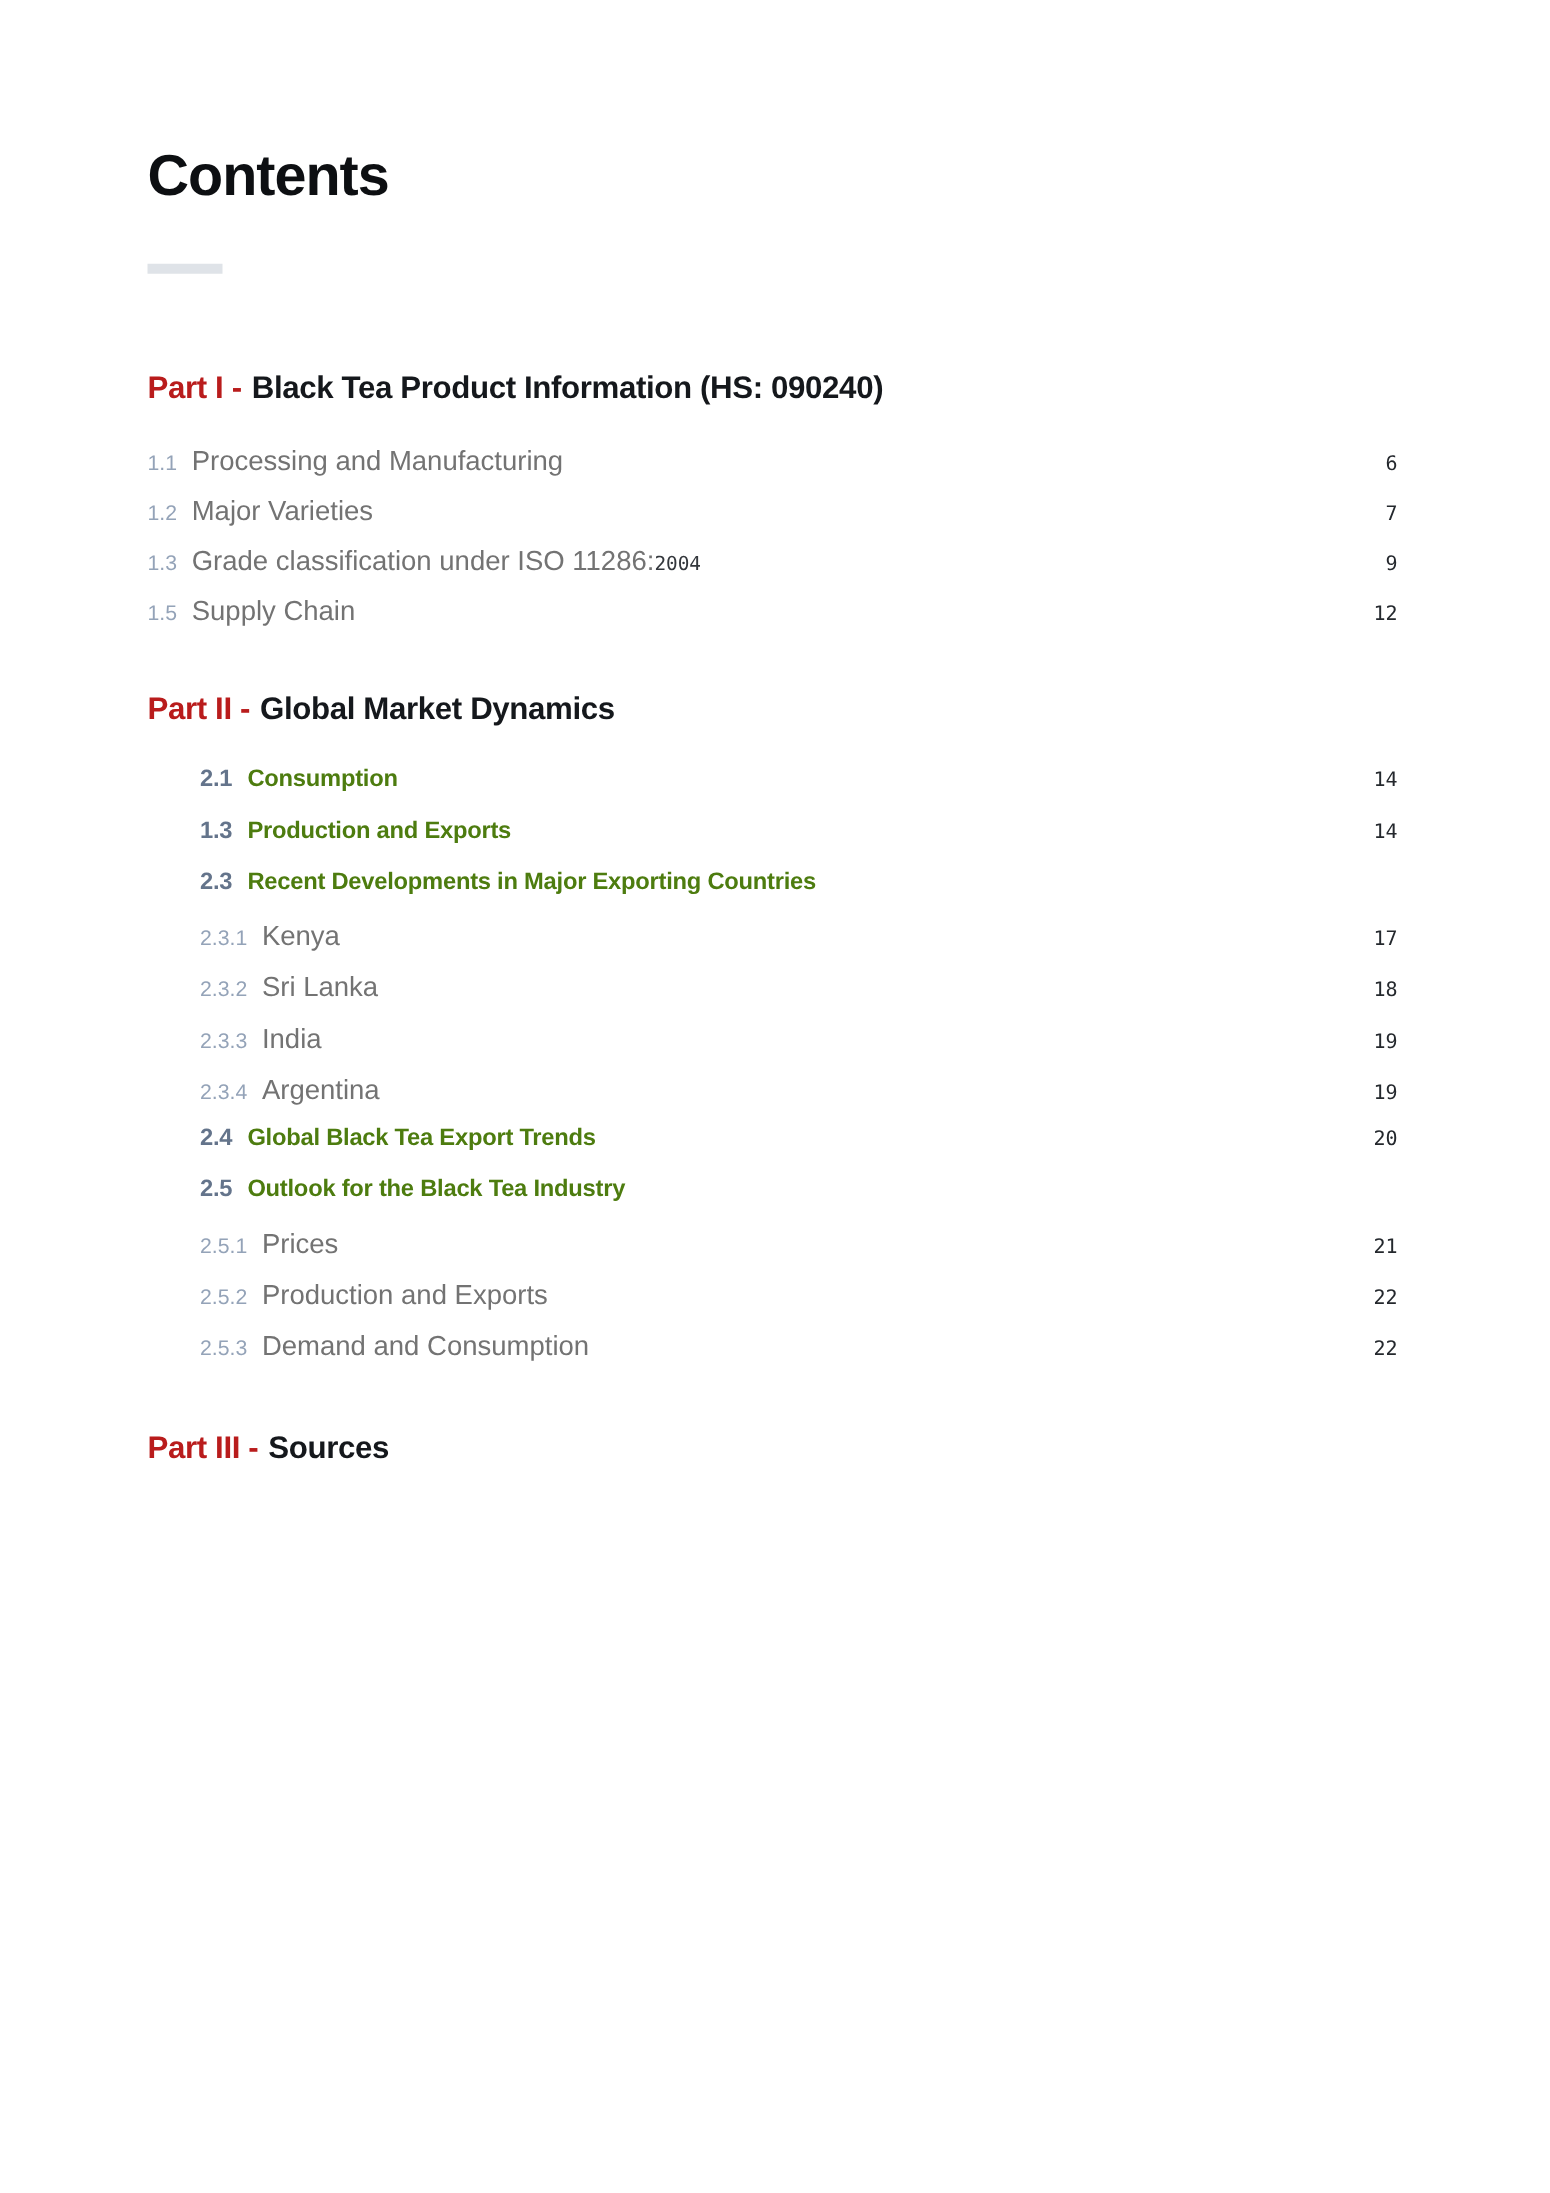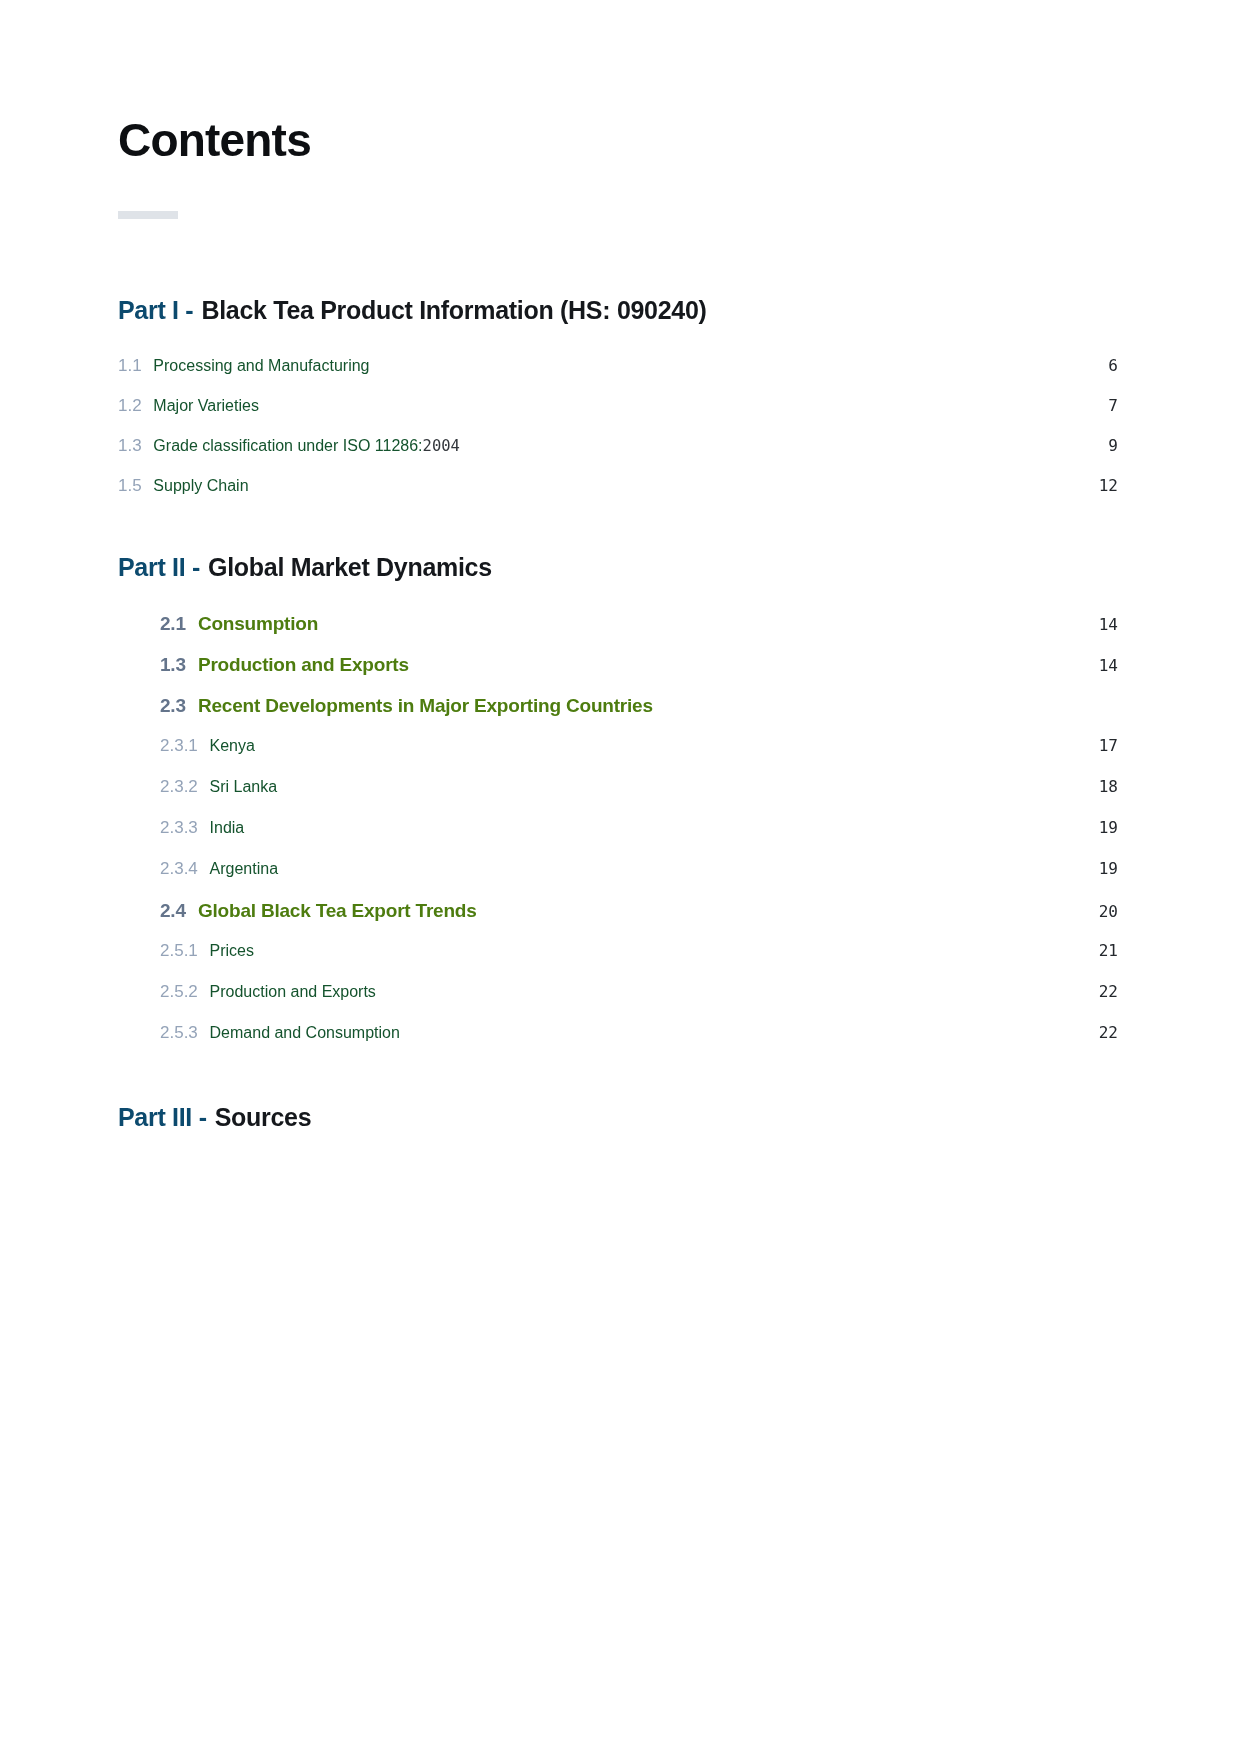--- a/index.html
+++ b/index.html
@@ -38,21 +38,21 @@
     margin: 0;
     font-size: 25px;
     line-height: 1.25;
     font-weight: bold;
     letter-spacing: -0.3px;
   }
   .section-1 .part-heading { margin-top: 76px; }
   .section-2 .part-heading { margin-top: 36px; }
   .section-3 .part-heading { margin-top: 38px; }
   .part-label {
-    color: #0c4a6e;
+    color: #b91c1c;
     margin-right: 8px;
   }
   .part-title {
     color: #15181c;
   }
   .rows {
     margin-top: 30px;
   }
   .rows.indent { padding-left: 42px; }
   .section-1 .toc-row { height: 40px; }
@@ -61,22 +61,22 @@
     display: flex;
     justify-content: space-between;
     align-items: baseline;
   }
   .entry-num {
     font-size: 17px;
     color: #94a3b8;
     margin-right: 7px;
   }
   .entry-label {
-    font-size: 16px;
-    color: #14532d;
+    font-size: 22px;
+    color: #737373;
   }
   .entry-label-mono {
     font-family: "DejaVu Sans Mono", monospace;
     font-size: 15.5px;
     color: #33373c;
   }
   .toc-row.bold .entry-num {
     font-size: 19px;
     font-weight: bold;
     color: #64748b;
@@ -181,20 +181,26 @@
     <span class="entry-text">
       <span class="entry-num">2.3.4 </span><span class="entry-label">Argentina</span>
     </span>
     <span class="entry-page">19</span>
   </div>
         <div class="toc-row bold">
     <span class="entry-text">
       <span class="entry-num">2.4 </span><span class="entry-label">Global Black Tea Export Trends</span>
     </span>
     <span class="entry-page">20</span>
+  </div>
+        <div class="toc-row bold">
+    <span class="entry-text">
+      <span class="entry-num">2.5 </span><span class="entry-label">Outlook for the Black Tea Industry</span>
+    </span>
+    <span class="entry-page"></span>
   </div>
         <div class="toc-row">
     <span class="entry-text">
       <span class="entry-num">2.5.1 </span><span class="entry-label">Prices</span>
     </span>
     <span class="entry-page">21</span>
   </div>
         <div class="toc-row">
     <span class="entry-text">
       <span class="entry-num">2.5.2 </span><span class="entry-label">Production and Exports</span>

